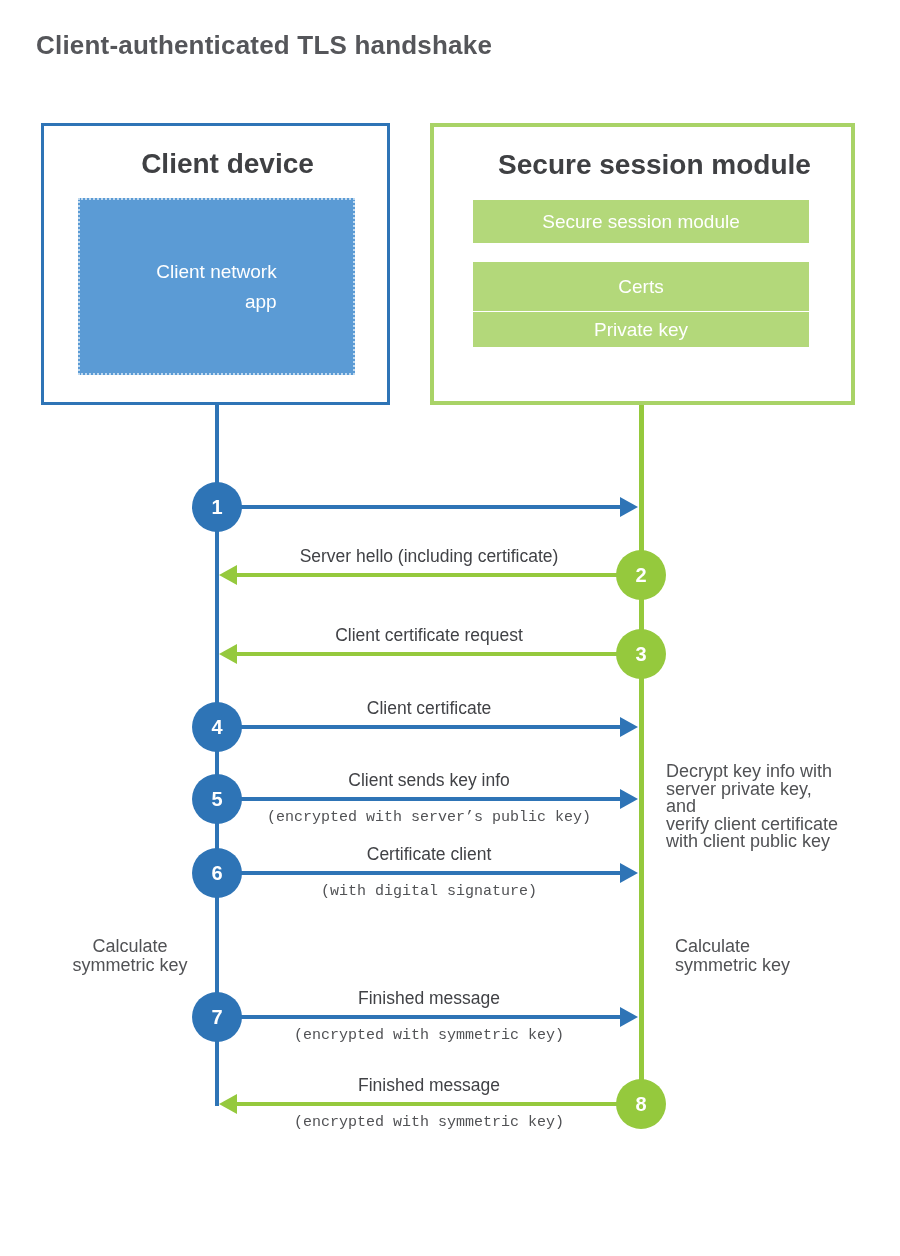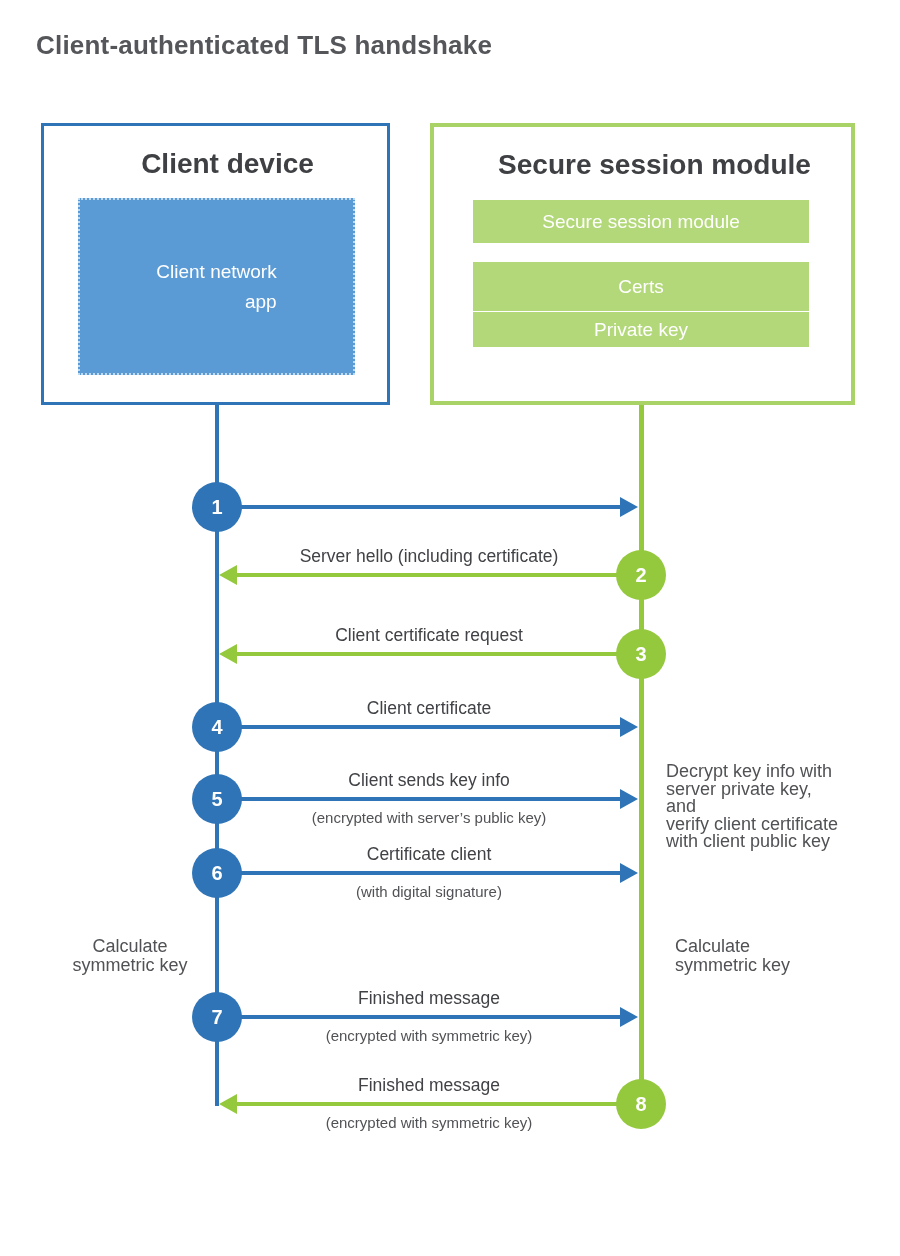--- a/index.html
+++ b/index.html
@@ -25,21 +25,21 @@
 
   
   .lifeline{position:absolute;top:405px;}
   .lifeline-client{left:215px;width:4px;height:701px;background:var(--blue);}
   .lifeline-server{left:639px;width:5px;height:699px;background:var(--green);}
 
   
   .msg-label{position:absolute;left:217px;width:424px;text-align:center;font-size:17.5px;
              color:var(--label-dark);line-height:24px;}
   .msg-sub{position:absolute;left:217px;width:424px;text-align:center;font-size:15px;
-           color:var(--note-gray);line-height:20px;}
+           color:var(--note-gray);line-height:20px;font-family:Liberation Mono, monospace;}
   .shaft{position:absolute;height:4px;}
   .shaft-blue{background:var(--blue);left:217px;width:405px;}
   .shaft-green{background:var(--green);left:237px;width:404px;}
   .head{position:absolute;width:0;height:0;border-top:10px solid transparent;border-bottom:10px solid transparent;}
   .head-right{left:620px;border-left:18px solid var(--blue);}
   .head-left{left:219px;border-right:18px solid var(--green);}
 
   .circle{position:absolute;width:50px;height:50px;border-radius:50%;display:flex;align-items:center;
           justify-content:center;color:#fff;font-size:20px;font-weight:bold;z-index:5;}
   .circle-blue{left:192px;background:var(--blue);}

